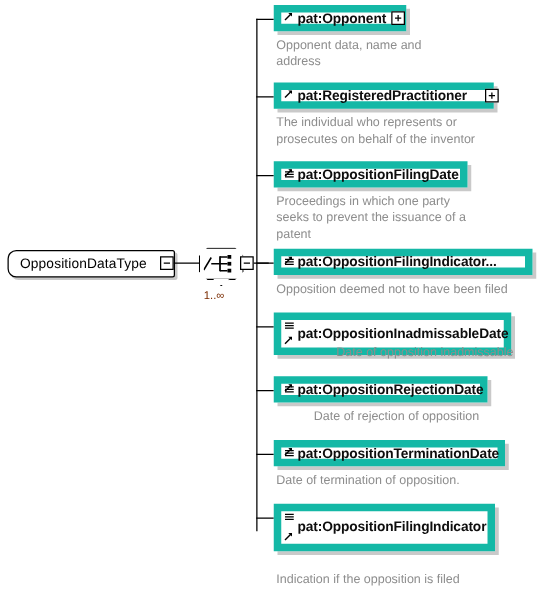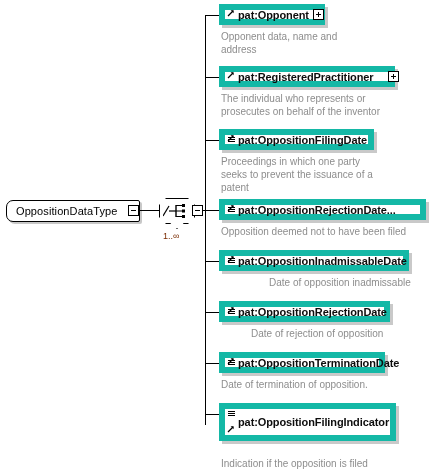--- a/index.html
+++ b/index.html
@@ -241,30 +241,30 @@
 seeks to prevent the issuance of a
 patent</div>
 
   <div class="line-h" style="left:205px; top:210px; width:15px;"></div>
   <div class="elem" style="left:219px; top:199px; width:207px; height:21px;">
     <div class="glyph-lines">
       <i></i>
         <i></i>
         <i></i>
     </div>
-    <span class="elem-label">pat:OppositionRejectionDate...</span>
+    <span class="elem-label">pat:OppositionFilingIndicator...</span>
     <svg class="glyph-arrow" viewBox="0 0 8 8">
       <path d="M1 7 L6 2" stroke="#000" stroke-width="1.2" fill="none"></path>
       <path d="M6.6 1.3 L6.6 4.2 L3.6 1.3 Z" fill="#000"></path>
     </svg>
   </div>
   <div class="anno" style="left:221px; top:225px; width:215px;">Opposition deemed not to have been filed</div>
 
   <div class="line-h" style="left:205px; top:261px; width:15px;"></div>
-  <div class="elem" style="left:219px; top:250px; width:190px; height:21px;">
+  <div class="elem" style="left:219px; top:250px; width:190px; height:34px;">
     <div class="glyph-lines">
       <i></i>
         <i></i>
         <i></i>
     </div>
     <span class="elem-label">pat:OppositionInadmissableDate</span>
     <svg class="glyph-arrow" viewBox="0 0 8 8">
       <path d="M1 7 L6 2" stroke="#000" stroke-width="1.2" fill="none"></path>
       <path d="M6.6 1.3 L6.6 4.2 L3.6 1.3 Z" fill="#000"></path>
     </svg>
@@ -280,21 +280,21 @@
     </div>
     <span class="elem-label">pat:OppositionRejectionDate</span>
     <svg class="glyph-arrow" viewBox="0 0 8 8">
       <path d="M1 7 L6 2" stroke="#000" stroke-width="1.2" fill="none"></path>
       <path d="M6.6 1.3 L6.6 4.2 L3.6 1.3 Z" fill="#000"></path>
     </svg>
   </div>
   <div class="anno" style="left:221px; top:327px; width:215px;padding-left:30px;">Date of rejection of opposition</div>
 
   <div class="line-h" style="left:205px; top:363px; width:15px;"></div>
-  <div class="elem" style="left:219px; top:352px; width:166px; height:21px;">
+  <div class="elem" style="left:219px; top:352px; width:185px; height:21px;">
     <div class="glyph-lines">
       <i></i>
         <i></i>
         <i></i>
     </div>
     <span class="elem-label">pat:OppositionTerminationDate</span>
     <svg class="glyph-arrow" viewBox="0 0 8 8">
       <path d="M1 7 L6 2" stroke="#000" stroke-width="1.2" fill="none"></path>
       <path d="M6.6 1.3 L6.6 4.2 L3.6 1.3 Z" fill="#000"></path>
     </svg>

